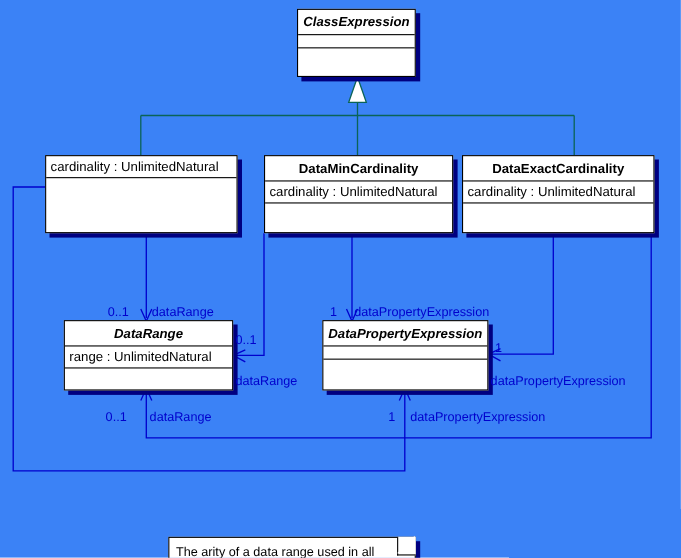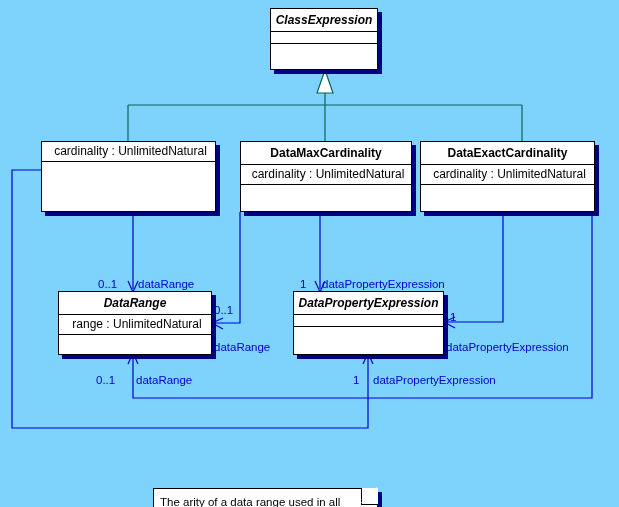--- a/index.html
+++ b/index.html
@@ -1,26 +1,26 @@
 <!DOCTYPE html>
 <html><head>
 <meta charset="utf-8">
 <style>
   html,body{margin:0;padding:0;background:#ffffff;}
   body{width:619px;height:507px;overflow:hidden;font-family:"Liberation Sans",sans-serif;}
-  #canvas{position:relative;width:619px;height:507px;background:#7dd3fc;}
+  #canvas{position:relative;width:619px;height:507px;background:#3b82f6;}
 
   
   .uml-class{position:absolute;box-sizing:border-box;background:#ffffff;
              border:1px solid #000000;box-shadow:4px 4px 0 0 #000080;}
   .uml-class .cname{height:22px;line-height:22px;text-align:center;
              font-size:12px;font-weight:bold;color:#000000;border-bottom:1px solid #000000;
              white-space:nowrap;overflow:hidden;}
   .uml-class.abstract .cname{font-style:italic;}
-  .uml-class .attrs{border-bottom:1px solid #000000;text-align:center;}
+  .uml-class .attrs{border-bottom:1px solid #000000;}
   .uml-class .attr{height:19px;line-height:19px;font-size:12px;color:#000000;
              padding-left:4px;white-space:nowrap;overflow:hidden;}
   .uml-class .attrs.empty{height:11px;}
   .uml-class .ops{height:100%;}
 
   
   .uml-note{position:absolute;box-sizing:border-box;background:#ffffff;
             border:1px solid #000000;box-shadow:4px 4px 0 0 #000080;margin-top:44px;}
   .uml-note .note-text{font-size:11.5px;color:#000000;line-height:15px;padding:6px 18px 4px 6px;}
   .note-fold{position:absolute;right:-1px;top:-1px;width:16px;height:16px;
@@ -93,21 +93,21 @@
   </div>
 
   <div class="uml-class" style="left:41px;top:141px;width:175px;height:71px;">
     <div class="attrs">
       <div class="attr">cardinality : UnlimitedNatural</div>
     </div>
     <div class="ops"></div>
   </div>
 
   <div class="uml-class" style="left:240px;top:141px;width:172px;height:71px;">
-    <div class="cname">DataMaxCardinality</div>
+    <div class="cname">DataMinCardinality</div>
     <div class="attrs">
       <div class="attr">cardinality : UnlimitedNatural</div>
     </div>
     <div class="ops"></div>
   </div>
 
   <div class="uml-class" style="left:420px;top:141px;width:175px;height:71px;">
     <div class="cname">DataExactCardinality</div>
     <div class="attrs">
       <div class="attr">cardinality : UnlimitedNatural</div>

